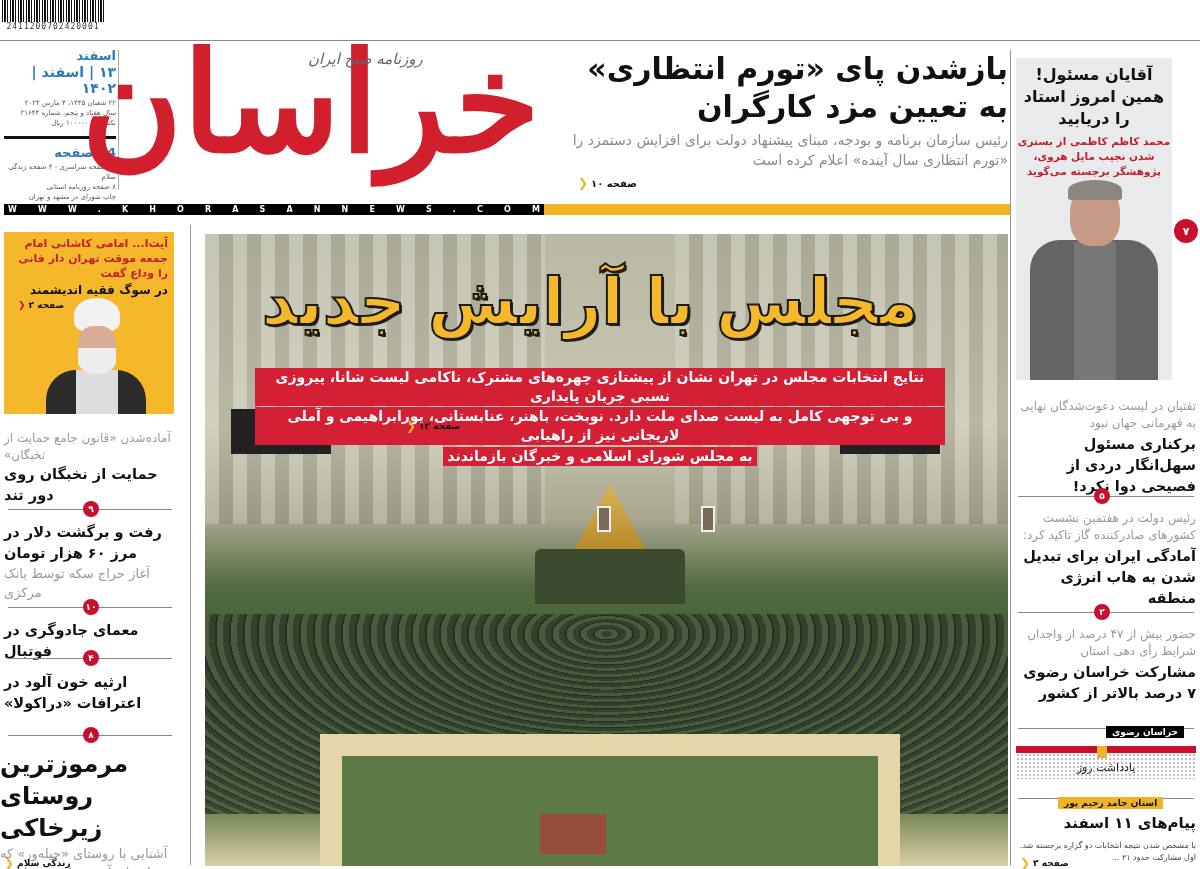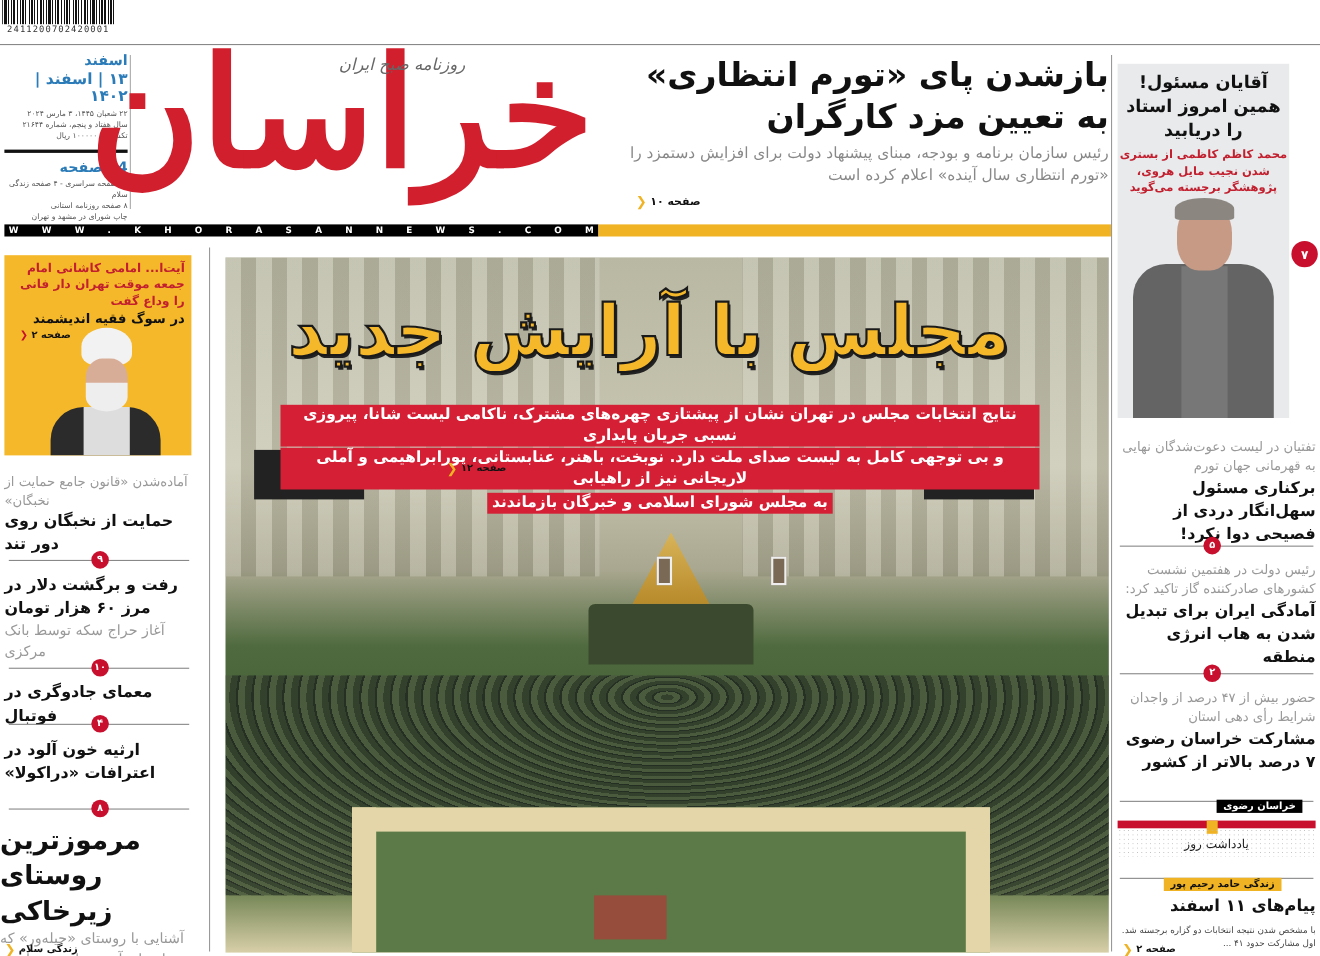--- a/index.html
+++ b/index.html
@@ -265,21 +265,21 @@
   <div class="person">
     <div class="body"></div>
       <div class="shirt"></div>
       <div class="head"></div>
       <div class="hair"></div>
   </div>
 </div>
 <div class="abs num-badge badge-7">۷</div>
 
 <div class="rstory" style="left:1016px;top:398px;">
-  <div class="kicker">تفتیان در لیست دعوت‌شدگان نهایی به قهرمانی جهان تورم</div>
+  <div class="kicker">تفتیان در لیست دعوت‌شدگان نهایی به قهرمانی جهان نبود</div>
   <div class="head">برکناری مسئول سهل‌انگار دردی از فصیحی دوا نکرد!</div>
 </div>
 <div class="divider" style="left:1018px;top:496px;width:176px;"></div>
 <div class="abs num-badge" style="left:1094px;top:488px;width:16px;height:16px;font-size:9px;">۵</div>
 
 <div class="rstory" style="left:1016px;top:510px;">
   <div class="kicker">رئیس دولت در هفتمین نشست کشورهای صادرکننده گاز تاکید کرد:</div>
   <div class="head">آمادگی ایران برای تبدیل شدن به هاب انرژی منطقه</div>
 </div>
 <div class="divider" style="left:1018px;top:612px;width:176px;"></div>
@@ -294,21 +294,21 @@
   <span class="tag-red">خراسان رضوی</span>
 </div>
 
 <div class="abs redbar"></div>
 <div class="abs redbar-notch"></div>
 <div class="abs dotted"></div>
 <div class="abs dotted-label">یادداشت روز</div>
 
 <div class="divider" style="left:1018px;top:798px;width:176px;"></div>
 <div class="abs" style="left:1058px;top:791px;">
-  <span class="tag-gold">زندگی حامد رحیم پور</span>
+  <span class="tag-gold">استان حامد رحیم پور</span>
 </div>
 <div class="abs editorial-title">پیام‌های ۱۱ اسفند</div>
 <div class="abs editorial-text">
   <span>با مشخص شدن نتیجه انتخابات دو گزاره برجسته شد. اول مشارکت حدود ۴۱ ...</span>
 </div>
 <div class="abs page-ref" style="left:1020px;top:856px;font-size:9px;">
   <span>صفحه ۲</span>
   <span class="chev">❮</span>
 </div>
 

